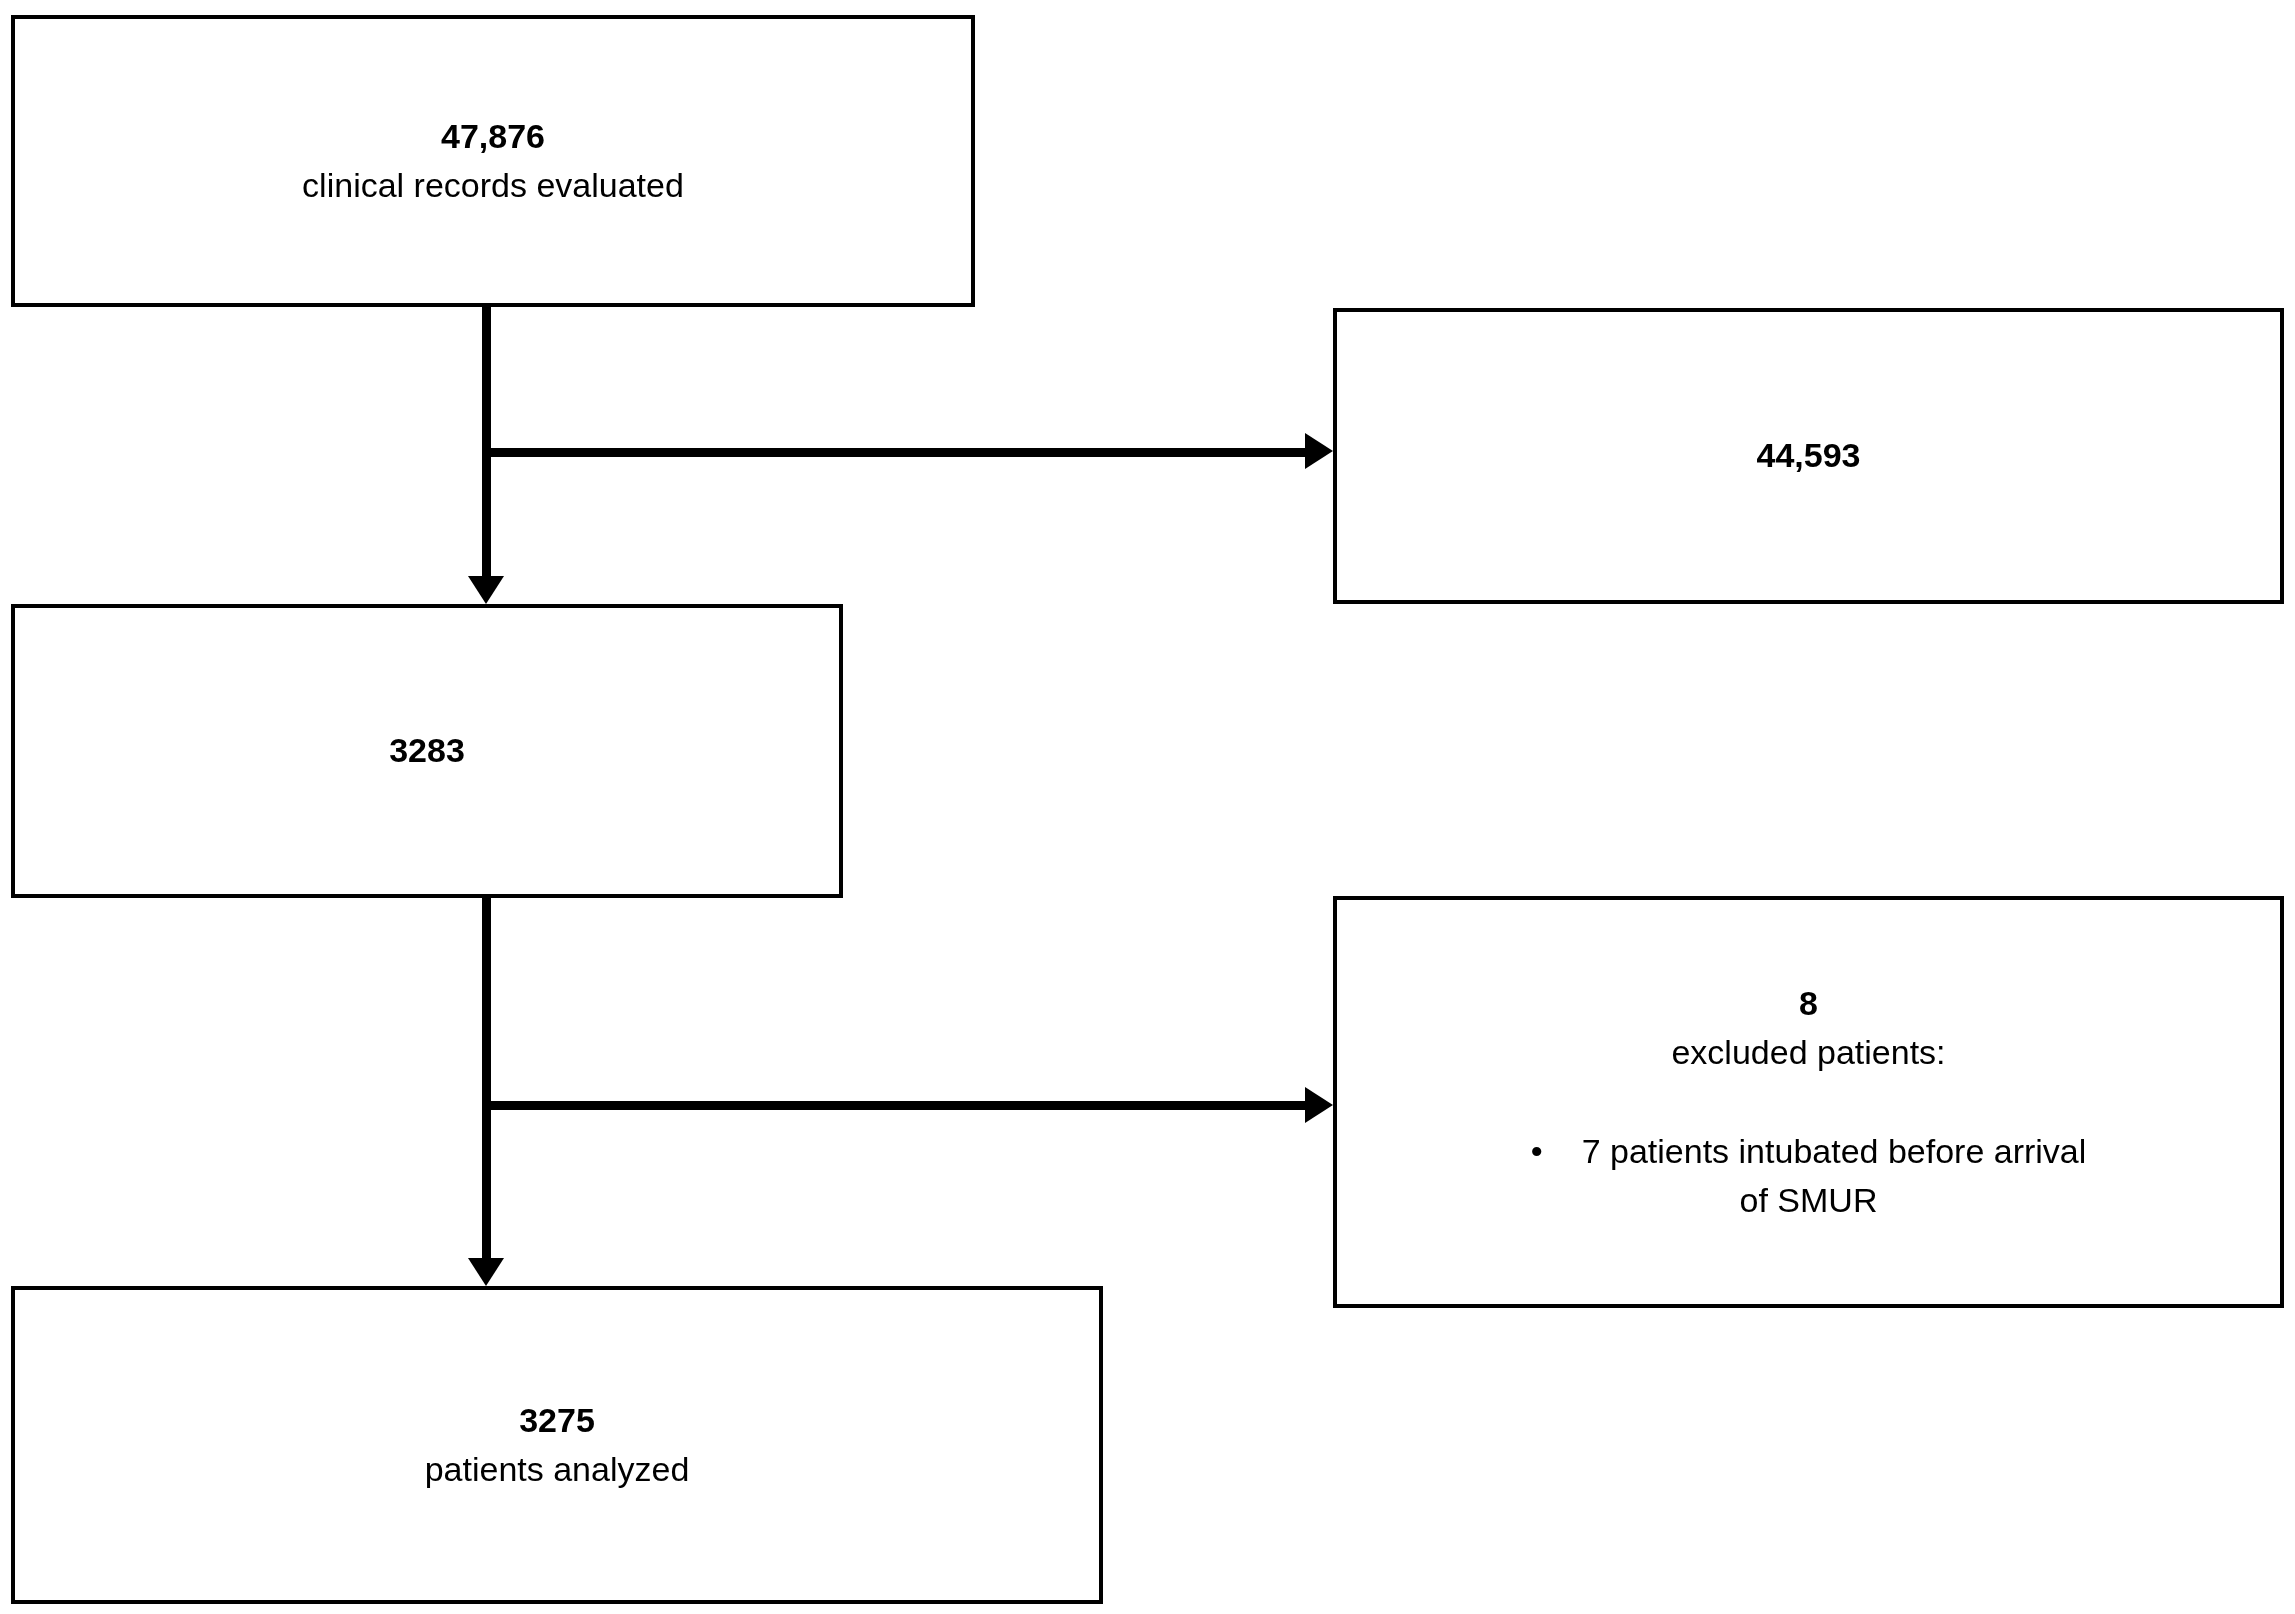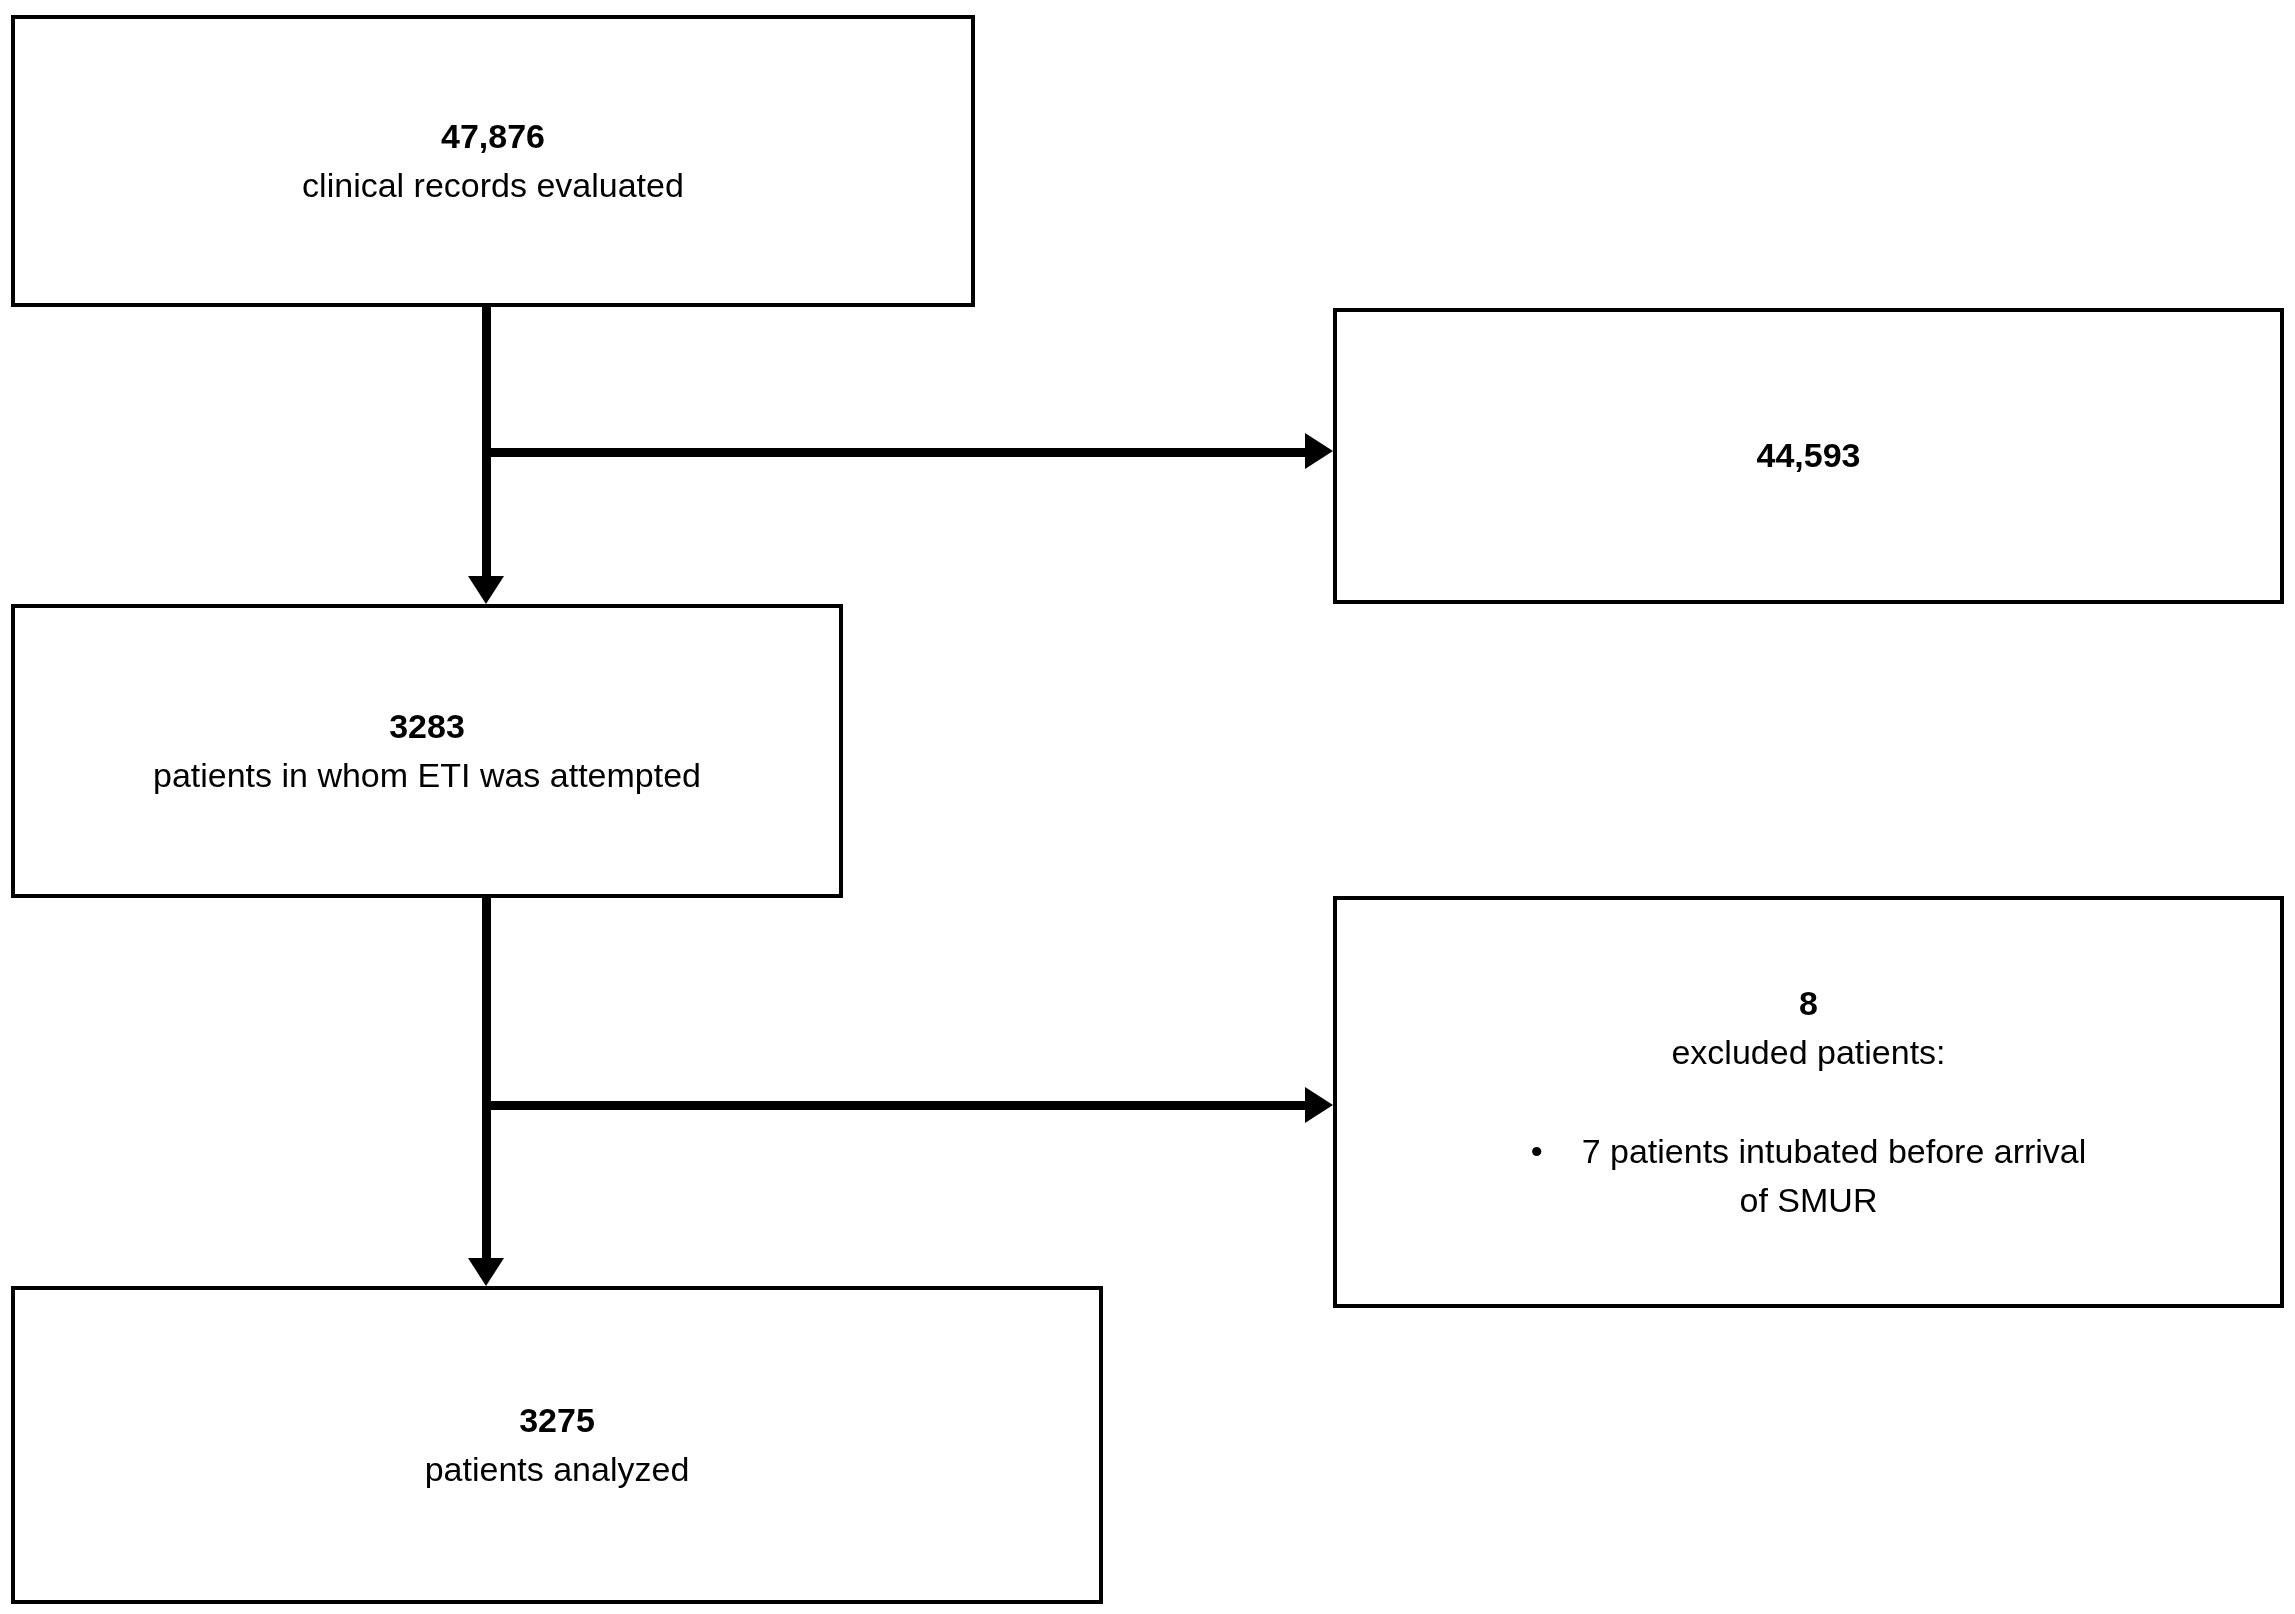--- a/index.html
+++ b/index.html
@@ -91,21 +91,20 @@
     <div class="count">47,876</div>
     <div class="label">clinical records evaluated</div>
   </div>
 
   <div class="box" id="box-noneligible">
     <div class="count">44,593</div>
   </div>
 
   <div class="box" id="box-attempted">
     <div class="count">3283</div>
-    <div class="label">patients in whom ETI was attempted</div>
   </div>
 
   <div class="box" id="box-excluded">
     <div class="count">8</div>
     <div class="label">excluded patients:</div>
     <div class="bullet-line">
       <span class="bullet">•</span><span class="bullet-text">7 patients intubated before arrival
 of SMUR</span>
     </div>
   </div>

